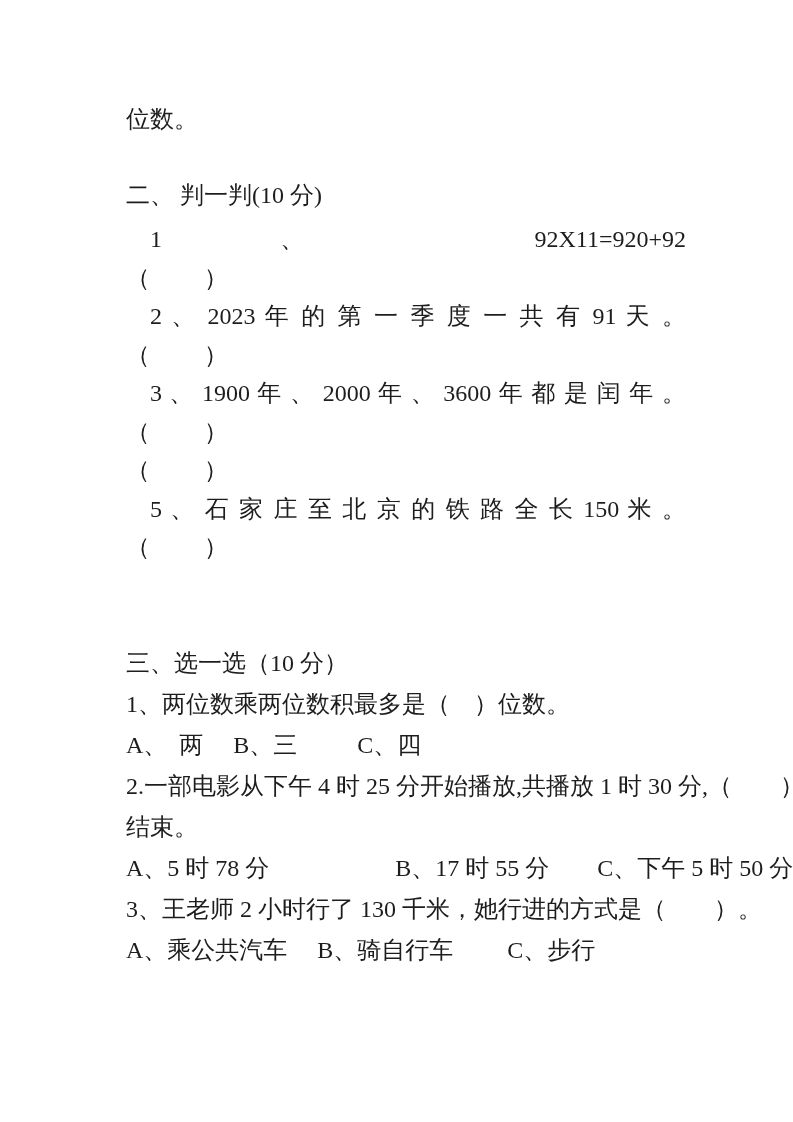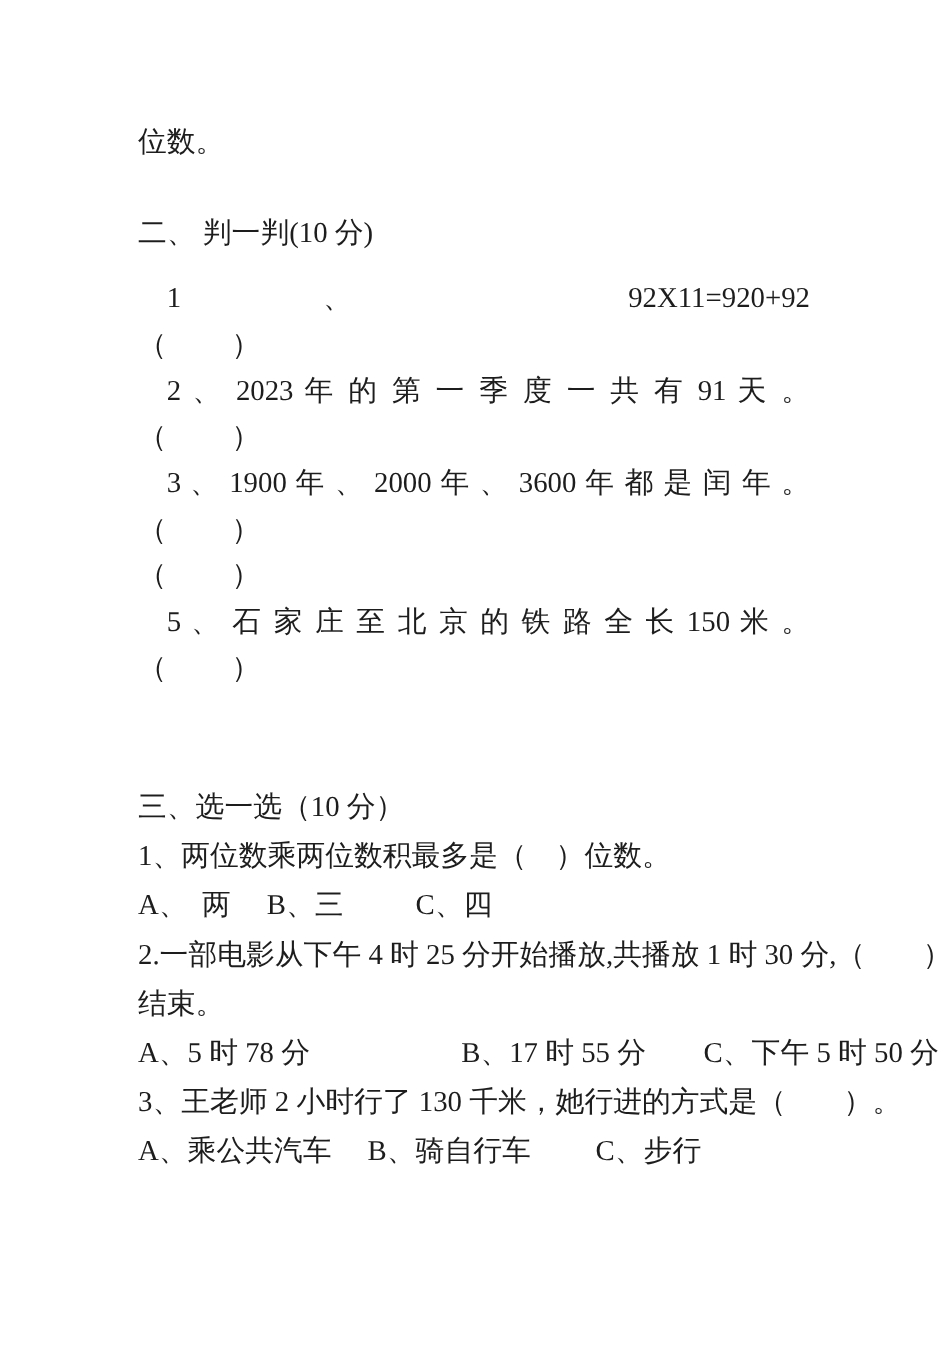--- a/index.html
+++ b/index.html
@@ -9,21 +9,21 @@
     position: relative;
     width: 793px;
     height: 1122px;
     background: #ffffff;
     overflow: hidden;
     color: #1d1d1d;
     font-family: "Liberation Serif", "DejaVu Serif", serif;
   }
   .content {
     position: absolute;
-    left: 115px;
+    left: 126px;
     top: 100px;
     width: 560px;
   }
   
   .s2 {
     height: 38.5px;
     line-height: 38.5px;
     font-size: 24px;
   }
   
@@ -33,21 +33,21 @@
     font-size: 24px;
   }
   
   .just {
     text-align: justify;
     text-align-last: justify;
     padding-left: 24px;
   }
   .pre { white-space: pre; }
   .mt-heading2 { margin-top: 37px; }
-  .mt-item1 { margin-top: 16px; }
+  .mt-item1 { margin-top: 6px; }
   .mt-heading3 { margin-top: 76px; }
 </style>
 </head>
 <body>
 
 <div class="page">
   <div class="content">
 
     <div class="s2 pre">位数。</div>
 

